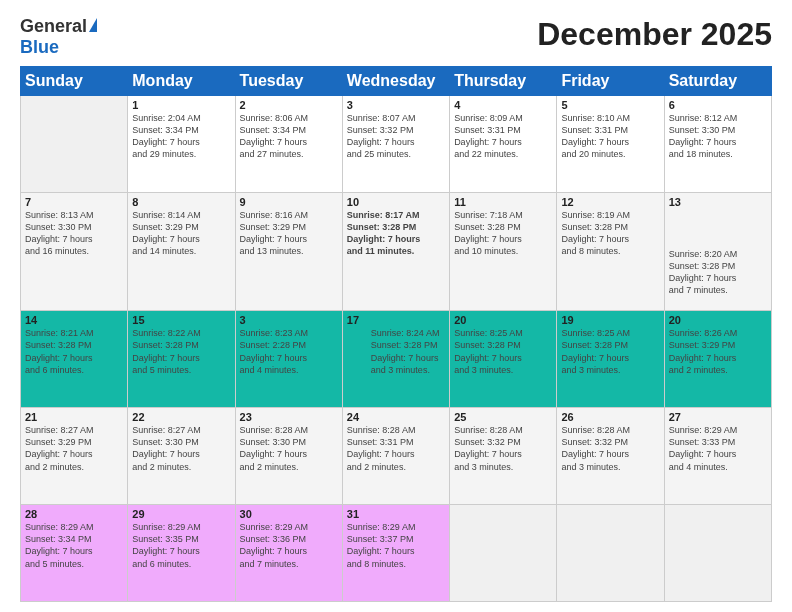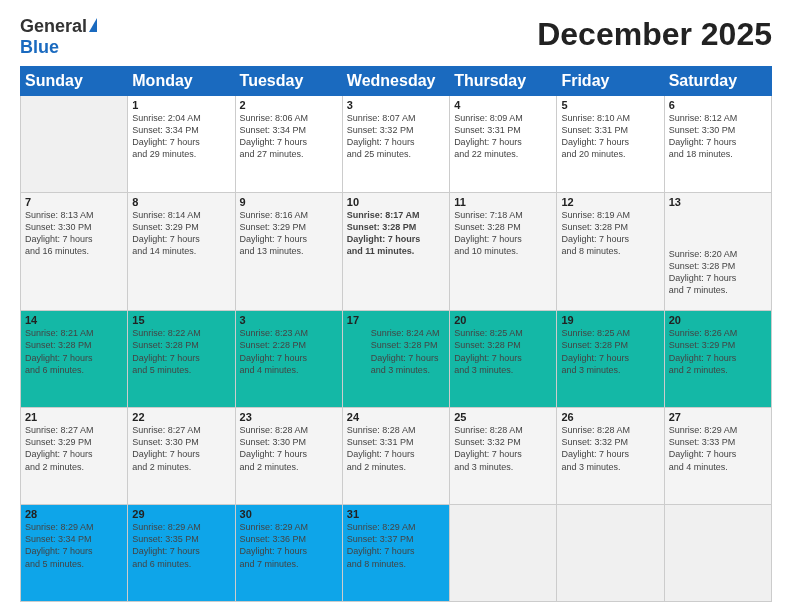--- a/index.html
+++ b/index.html
@@ -323,21 +323,21 @@
 and 3 minutes.</div>
           </td>
           <td>
             <span class="day-number">27</span>
             <div class="day-info" style="white-space: pre-line;">Sunrise: 8:29 AM
 Sunset: 3:33 PM
 Daylight: 7 hours
 and 4 minutes.</div>
           </td>
         </tr>
-        <tr style="background: #0ea5e9;">
+        <tr style="background: #f0abfc;">
           <td>
             <span class="day-number">28</span>
             <div class="day-info" style="white-space: pre-line;">Sunrise: 8:29 AM
 Sunset: 3:34 PM
 Daylight: 7 hours
 and 5 minutes.</div>
           </td>
           <td>
             <span class="day-number">29</span>
             <div class="day-info" style="white-space: pre-line;">Sunrise: 8:29 AM

